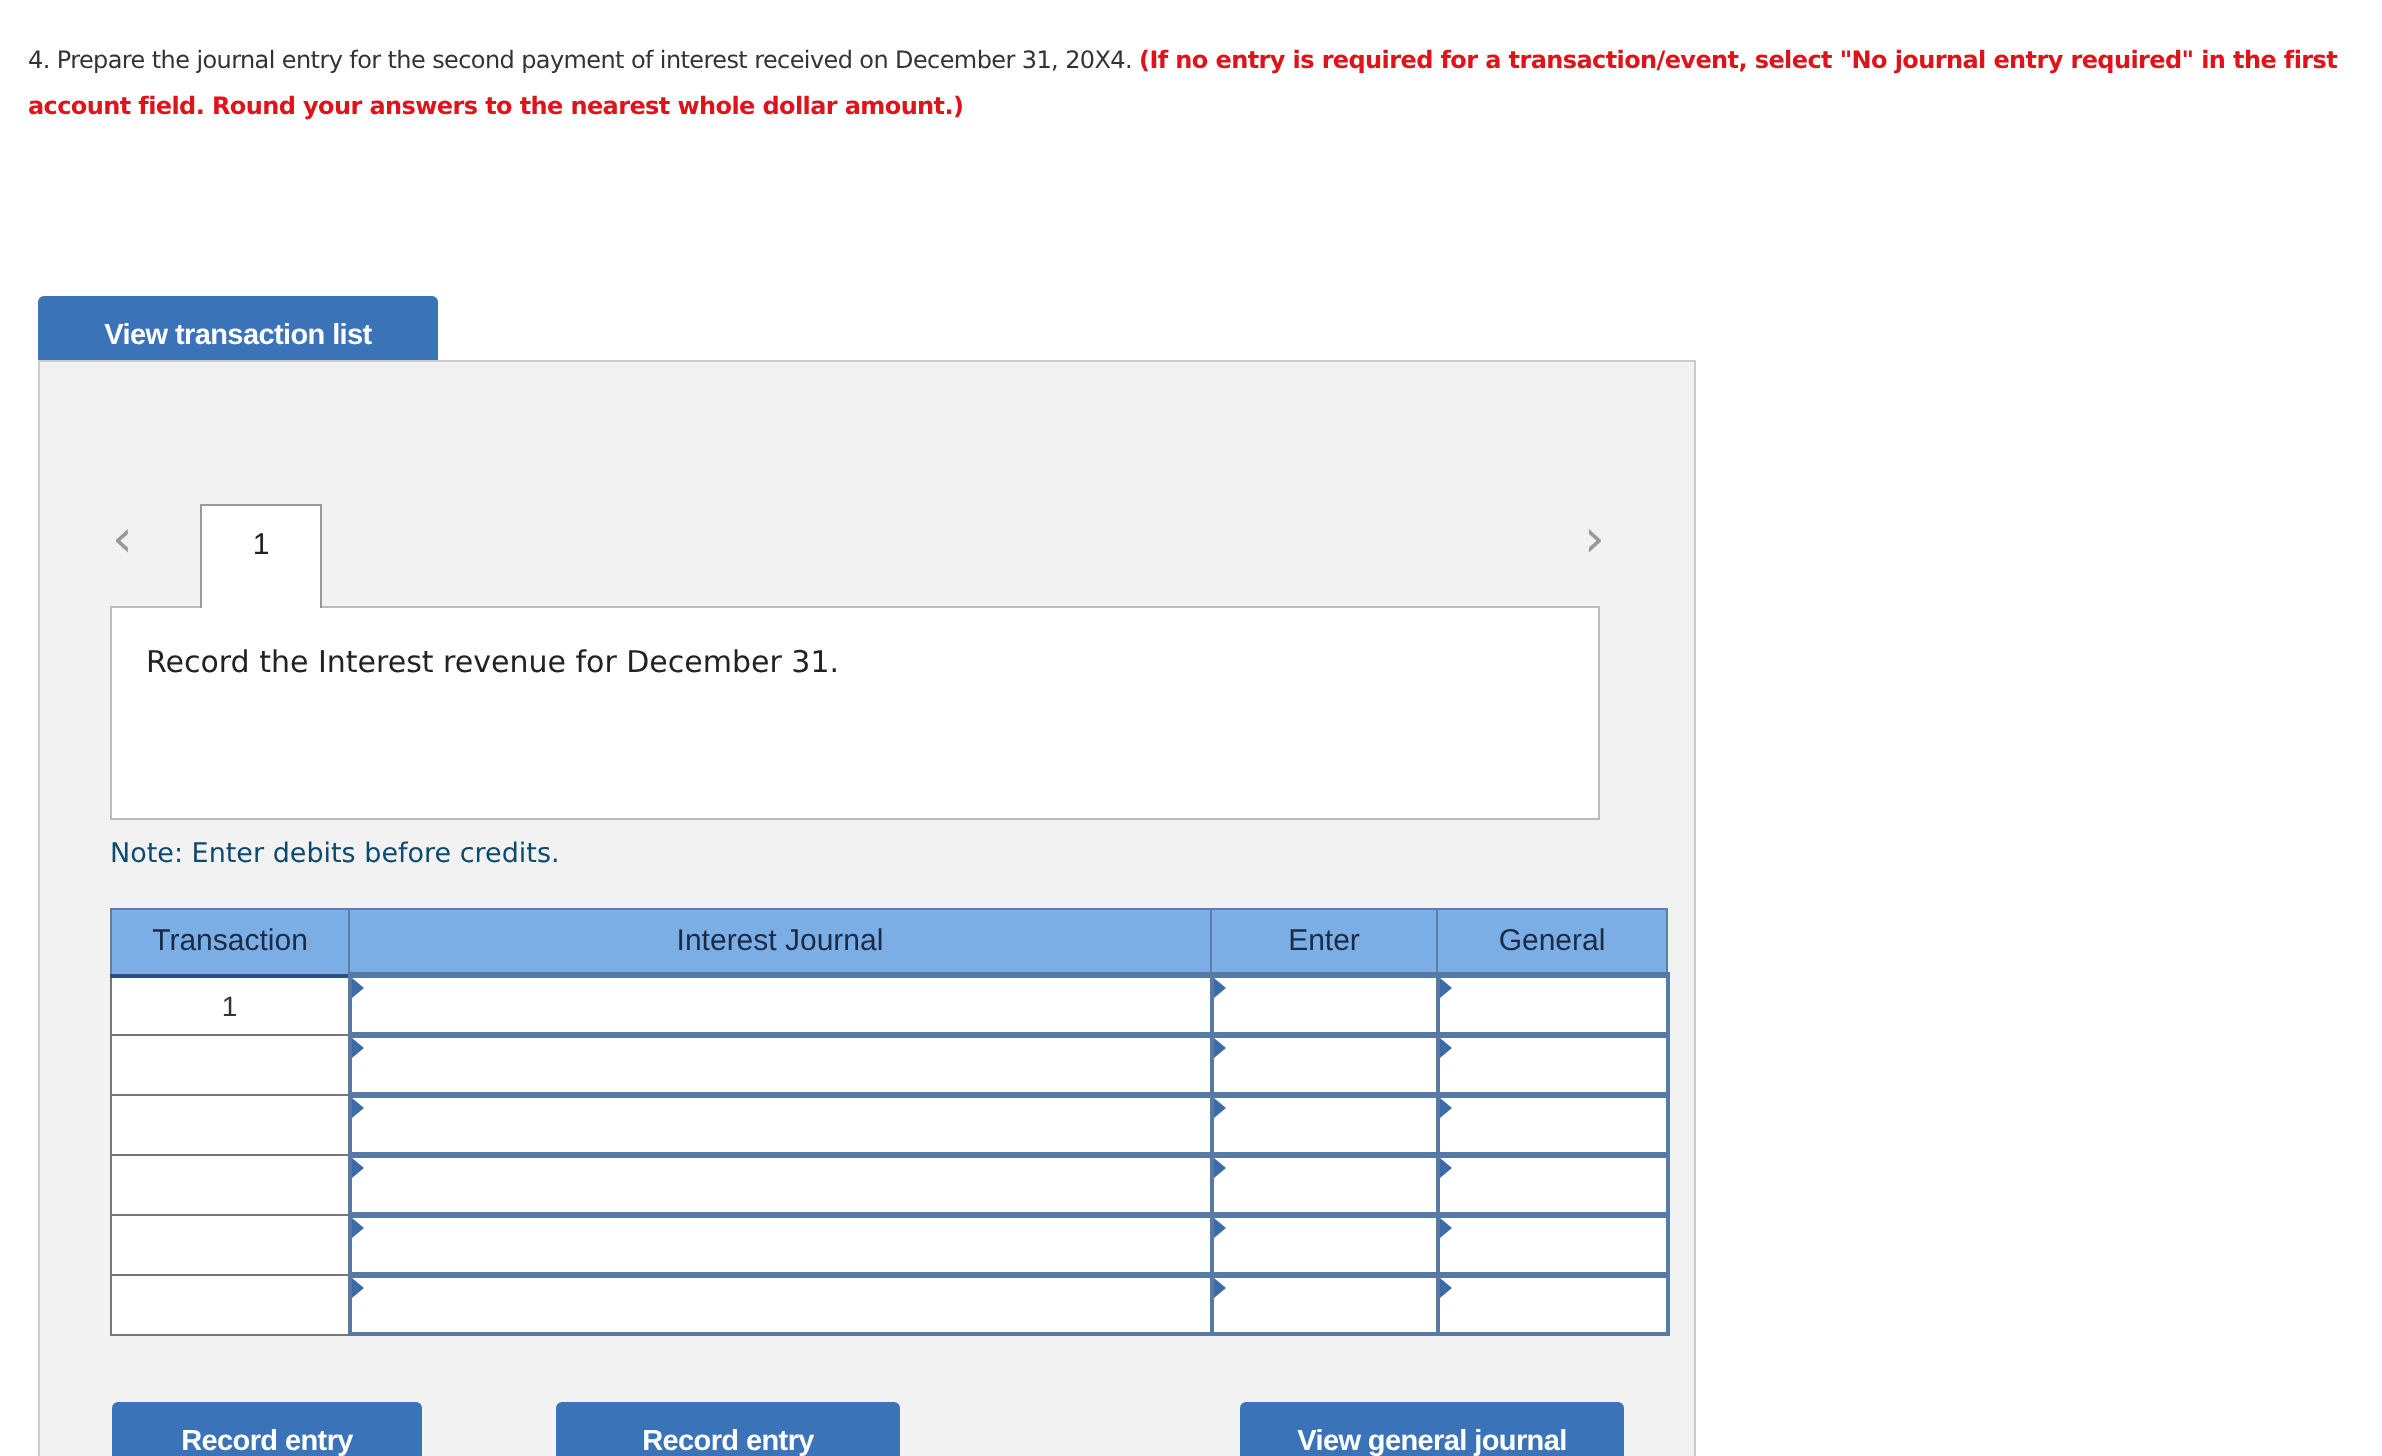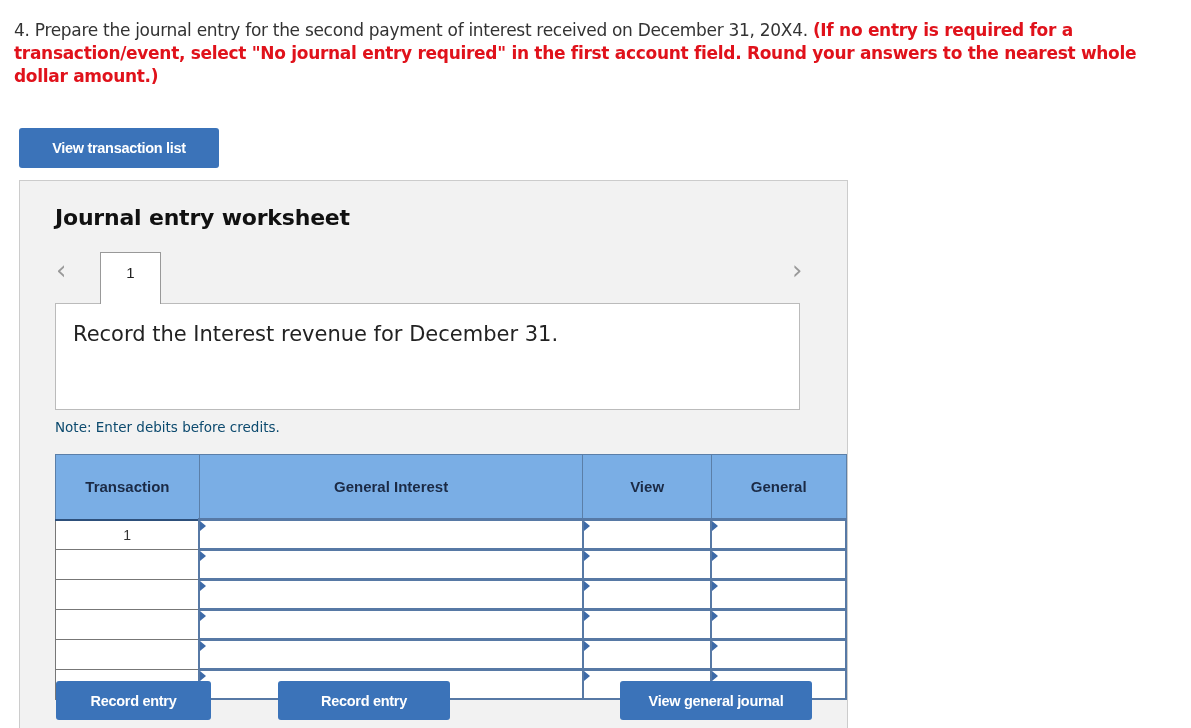--- a/index.html
+++ b/index.html
@@ -1,38 +1,38 @@
 <!DOCTYPE html>
 <html><head>
 <meta charset="utf-8">
 <style>
   html, body { margin: 0; padding: 0; background: #ffffff; }
   body { width: 1191px; height: 728px; position: relative; overflow: hidden; font-family: "Liberation Sans", sans-serif; }
 
-  .question { position: absolute; left: 14px; top: 19px; width: 1160px; font-size: 17px; line-height: 23px; color: #333333; font-family: "DejaVu Sans", sans-serif; letter-spacing: -0.3px; }
+  .question { position: absolute; left: 14px; top: 19px; width: 1160px; font-size: 12px; line-height: 23px; color: #333333; font-family: "DejaVu Sans", sans-serif; letter-spacing: -0.3px; }
   .question .instr { color: #e0121b; font-weight: bold; }
 
-  .btn { position: absolute; background: #3b73b9; color: #ffffff; border: none; border-radius: 3px; font-family: "Liberation Sans", sans-serif; font-weight: bold; font-size: 14.5px; letter-spacing: -0.3px; display: flex; align-items: center; justify-content: center; cursor: pointer; }
+  .btn { position: absolute; background: #3b73b9; color: #ffffff; border: none; border-radius: 3px; font-family: "Liberation Sans", sans-serif; font-weight: bold; font-size: 14.5px; letter-spacing: -0.3px; display: flex; align-items: center; justify-content: center; cursor: pointer; margin-top: 20px; }
   .btn-view-list { left: 19px; top: 128px; width: 200px; height: 40px; }
 
   .panel { position: absolute; left: 19px; top: 180px; width: 829px; height: 560px; background: #f2f2f2; border: 1px solid #cccccc; box-sizing: border-box; }
   .panel-title { position: absolute; left: 35px; top: 24px; font-family: "DejaVu Sans", sans-serif; font-weight: bold; font-size: 22px; color: #111111; letter-spacing: -0.2px; }
 
   .nav-prev { position: absolute; left: 36px; top: 78px; width: 20px; height: 24px; color: #999999; font-size: 26px; line-height: 22px; font-family: "DejaVu Sans", sans-serif; cursor: pointer; }
   .nav-next { position: absolute; left: 772px; top: 78px; width: 20px; height: 24px; color: #999999; font-size: 26px; line-height: 22px; font-family: "DejaVu Sans", sans-serif; cursor: pointer; }
 
   .tab { position: absolute; left: 80px; top: 71px; width: 61px; height: 52px; background: #ffffff; border: 1px solid #999999; border-bottom: none; box-sizing: border-box; z-index: 2; text-align: center; font-size: 15px; padding-top: 11px; color: #222222; cursor: pointer; }
 
   .desc-box { position: absolute; left: 35px; top: 122px; width: 745px; height: 107px; background: #ffffff; border: 1px solid #bbbbbb; box-sizing: border-box; }
-  .desc-text { position: absolute; left: 17px; top: 18px; font-family: "DejaVu Sans", sans-serif; font-size: 21px; color: #222222; }
+  .desc-text { position: absolute; left: 17px; top: 18px; font-family: "DejaVu Sans", sans-serif; font-size: 15px; color: #222222; }
 
   .note { position: absolute; left: 35px; top: 238px; font-family: "DejaVu Sans", sans-serif; font-size: 13.5px; color: #0c4a6e; }
 
   .journal { position: absolute; left: 35px; top: 273px; border-collapse: collapse; }
-  .journal th { background: #7aaee5; color: #1b2a45; font-weight: bold; font-size: 15px; height: 31px; border: 1px solid #5b7fa8; border-bottom: 2px solid #2d4f7a; padding: 16px; }
+  .journal th { background: #7aaee5; color: #1b2a45; font-weight: normal; font-size: 15px; height: 31px; border: 1px solid #5b7fa8; border-bottom: 2px solid #2d4f7a; padding: 0; }
   .journal td { height: 27px; padding: 0; background: #ffffff; position: relative; }
   .journal td.tx { border: 1px solid #777777; text-align: center; font-size: 14px; color: #333333; }
   .journal td.inp { border: 2px solid #5779a5; border-top: 3px solid #5779a5; }
   .journal td.inp::before { content: ""; position: absolute; left: 0; top: 0; width: 0; height: 0; border-top: 5px solid transparent; border-bottom: 5px solid transparent; border-left: 6px solid #3d6aa8; }
   .journal td.inp input { width: 100%; height: 100%; border: none; outline: none; background: transparent; box-sizing: border-box; }
 
   .col-tx { width: 118px; }
   .col-gj { width: 430px; }
   .col-dr { width: 112px; }
   .col-cr { width: 114px; }
@@ -45,38 +45,37 @@
 <body>
 
 <div class="question">
   <span>4. Prepare the journal entry for the second payment of interest received on December 31, 20X4.</span>
   <span class="instr">(If no entry is required for a transaction/event, select "No journal entry required" in the first account field. Round your answers to the nearest whole dollar amount.)</span>
 </div>
 
 <button class="btn btn-view-list">View transaction list</button>
 
 <div class="panel">
-  <div class="panel-title">Journal entry worksheet</div>
 
   <div class="nav-prev">‹</div>
   <div class="tab">1</div>
   <div class="nav-next">›</div>
 
   <div class="desc-box">
     <div class="desc-text">Record the Interest revenue for December 31.</div>
   </div>
 
   <div class="note">Note: Enter debits before credits.</div>
 
   <table class="journal">
     <thead>
       <tr>
         <th class="col-tx">Transaction</th>
-        <th class="col-gj">General Interest</th>
-        <th class="col-dr">View</th>
+        <th class="col-gj">Interest Journal</th>
+        <th class="col-dr">Enter</th>
         <th class="col-cr">General</th>
       </tr>
     </thead>
     <tbody>
       <tr>
         <td class="tx">1</td>
         <td class="inp"><input value="" style=""></td>
         <td class="inp"><input value="" style=""></td>
         <td class="inp"><input value="" style=""></td>
       </tr>

